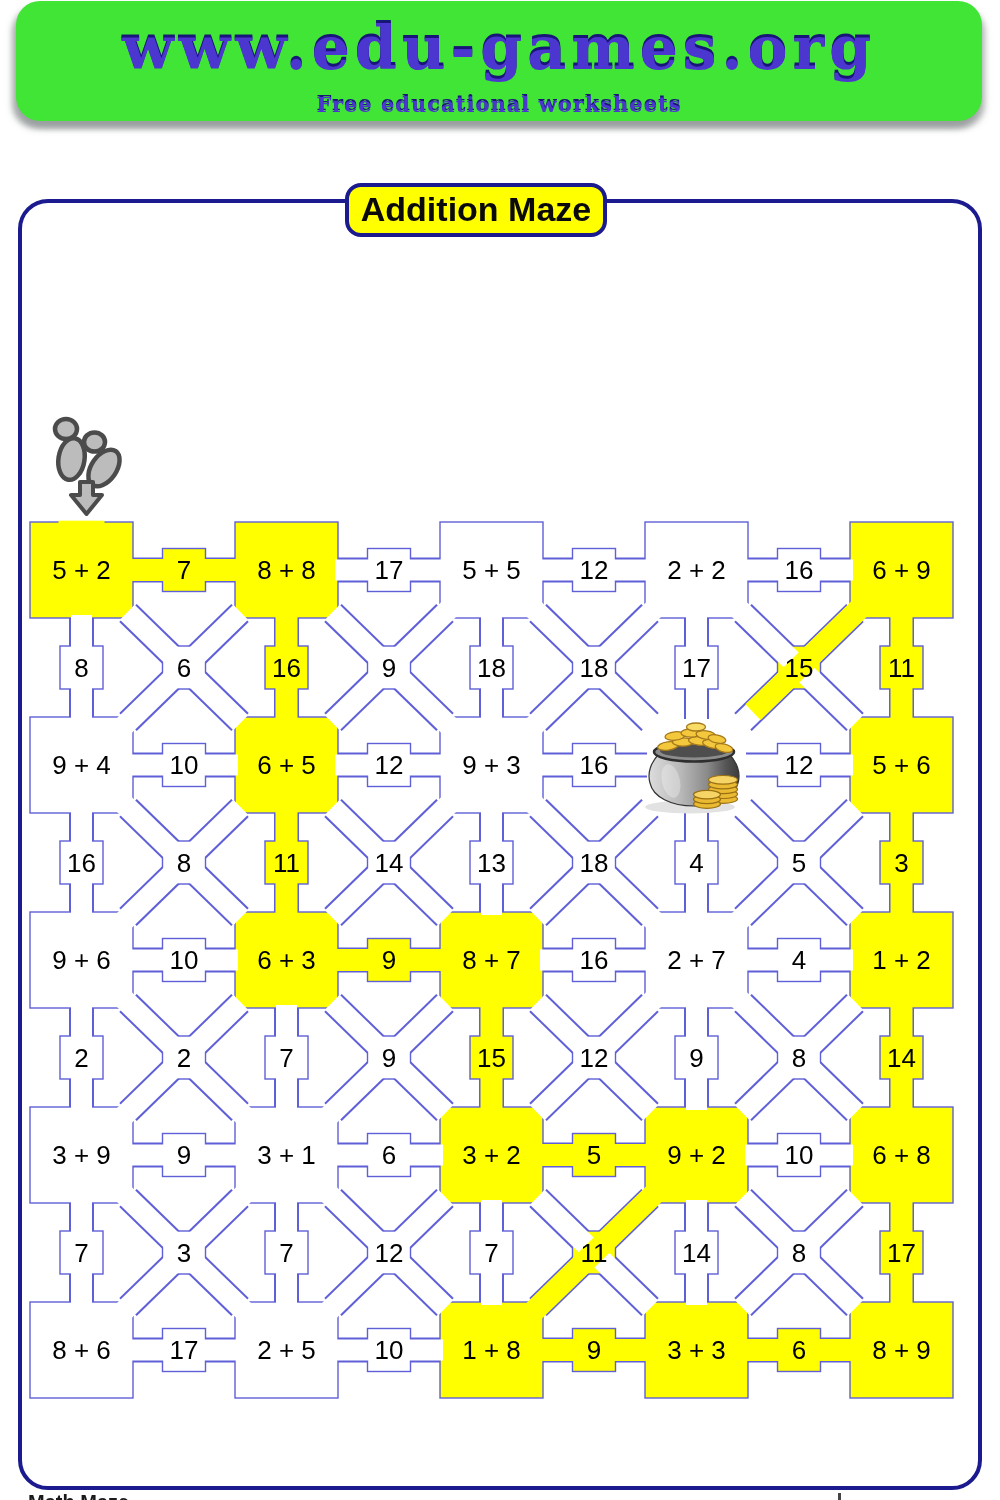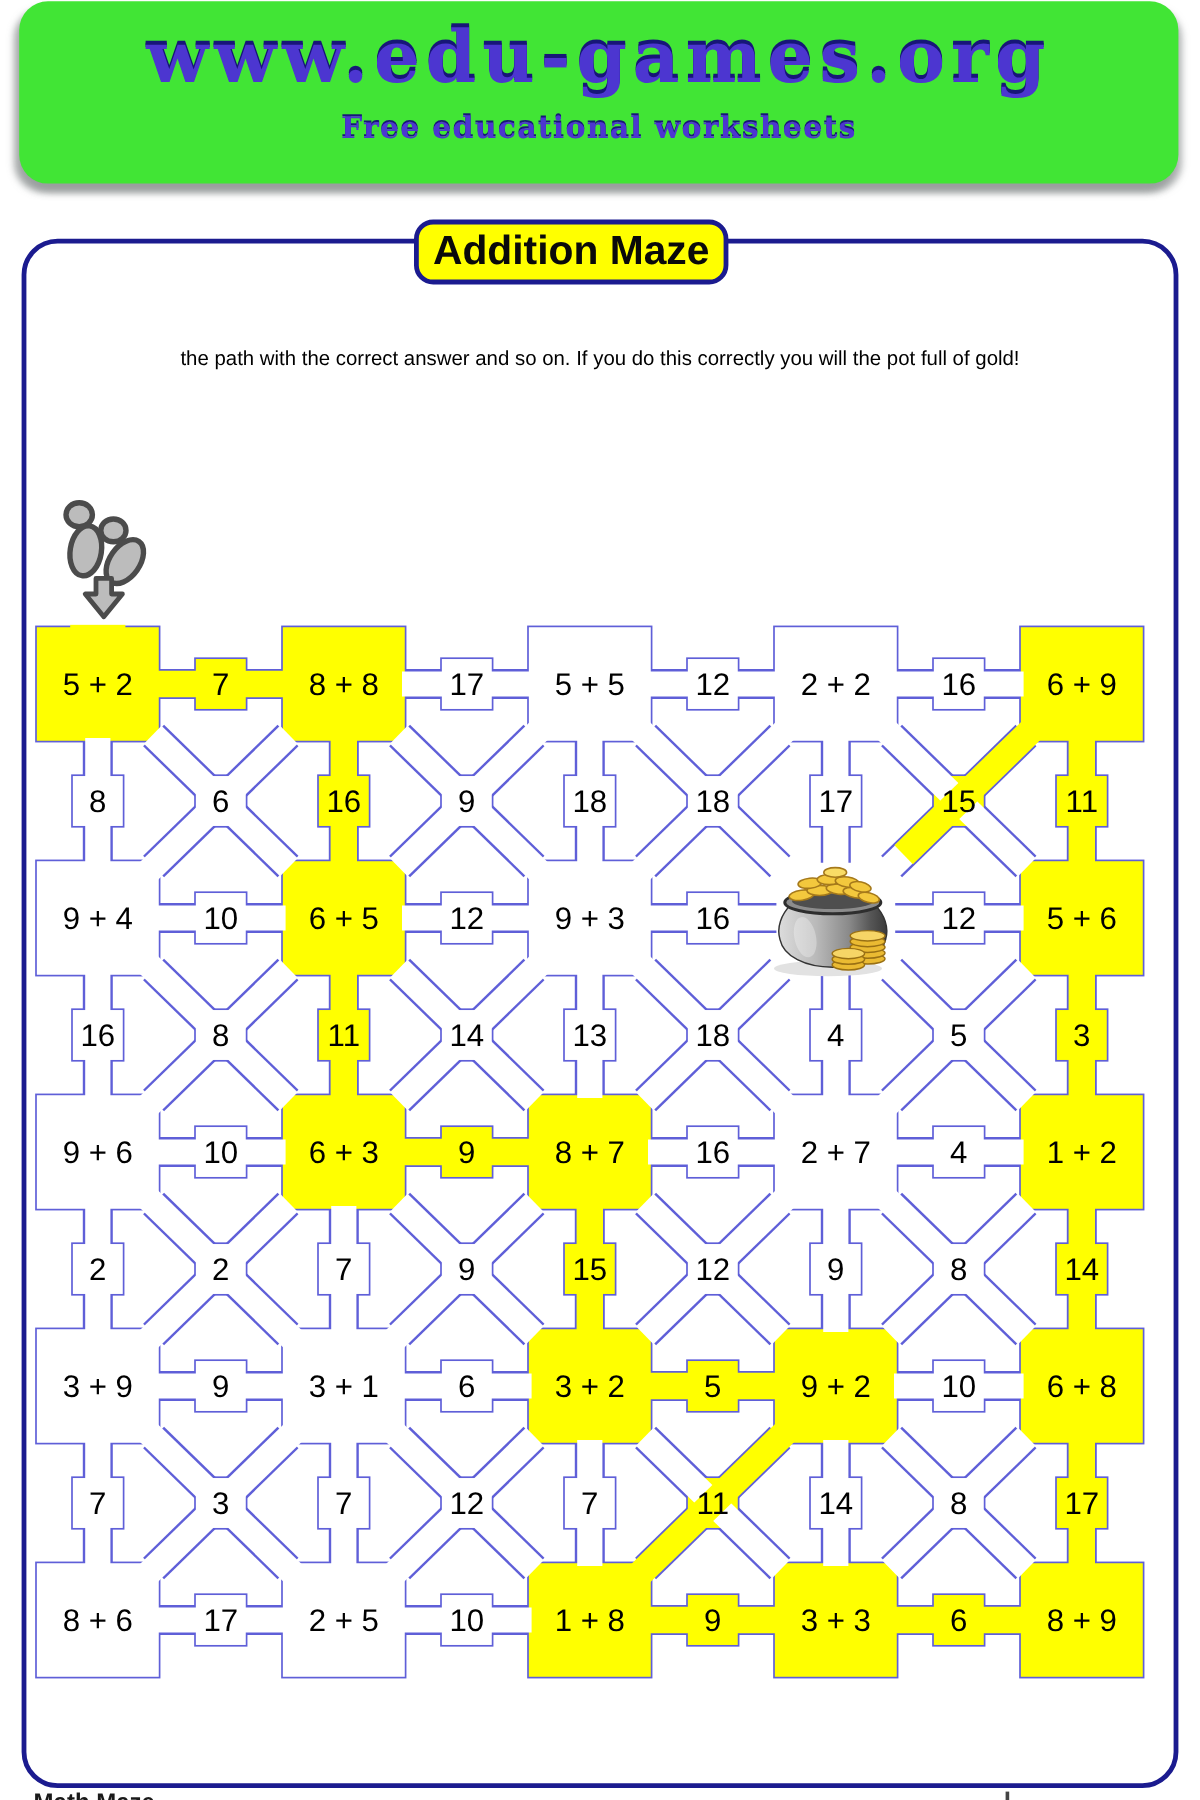--- a/index.html
+++ b/index.html
@@ -1,24 +1,24 @@
 <!DOCTYPE html>
 <html style="--banner-green: #41e535; --title-purple: #4c36d0; --title-shadow: #171678; --badge-yellow: #ffff00; --panel-border: #1b1b8f;"><head>
 <meta charset="utf-8">
 <style>
   html,body{margin:0;padding:0;}
   body{width:1000px;height:1500px;position:relative;overflow:hidden;background:#fff;
        font-family:"Liberation Sans",sans-serif;}
-  .banner{position:absolute;left:16px;top:1px;width:966px;height:152px;
+  .banner{position:absolute;left:16px;top:1px;width:966px;height:120px;
           background:var(--banner-green,#41e535);border-radius:24px;text-align:center;
           box-shadow:-4px 7px 6px rgba(148,152,152,.8),3px 7px 6px rgba(148,152,152,.7);}
   .site-title{padding-top:12px;font-family:"DejaVu Serif",serif;font-weight:bold;font-size:60px;
           letter-spacing:5px;color:var(--title-purple,#4c36d0);
           text-shadow:0 -3px 0 var(--title-shadow,#171678),0 -1px 0 var(--title-shadow,#171678);}
-  .tagline{margin-top:9px;font-family:"DejaVu Serif",serif;font-weight:bold;font-size:25px;
+  .tagline{margin-top:9px;font-family:"DejaVu Serif",serif;font-weight:bold;font-size:21px;
           letter-spacing:1px;color:var(--title-purple,#4c36d0);
           text-shadow:0 -2px 0 var(--title-shadow,#171678);}
   .panel{position:absolute;left:18px;top:199px;width:964px;height:1291px;box-sizing:border-box;
           border:4px solid var(--panel-border,#1b1b8f);border-radius:30px;background:#fff;}
   .badge{position:absolute;left:345px;top:183px;width:262px;height:54px;box-sizing:border-box;
           background:var(--badge-yellow,#ffff00);border:4px solid var(--panel-border,#1b1b8f);
           border-radius:16px;text-align:center;line-height:45px;font-size:34px;font-weight:bold;
           color:#0a0a0a;letter-spacing:0px;}
   .instructions{position:absolute;left:40px;top:289px;width:920px;text-align:center;
           font-size:17px;line-height:19.5px;color:#000;}
@@ -395,17 +395,16 @@
       <ellipse cx="707" cy="804" rx="13.5" ry="4.3"></ellipse>
       <ellipse cx="707" cy="799.3" rx="13.5" ry="4.3"></ellipse>
       <ellipse cx="707" cy="794.6" rx="13.5" ry="4.3" fill="#f6d566"></ellipse>
     </g>
   </g>
 </svg>
 
 <div class="badge">Addition Maze</div>
 
 <div class="instructions">
-  <div>the path with the correct answer and so on. If you do this correctly you will the pot full of gold!</div>
 </div>
 
 <div class="footer-left">Math Maze</div>
 <div class="footer-tick"></div>
 
 </body></html>

